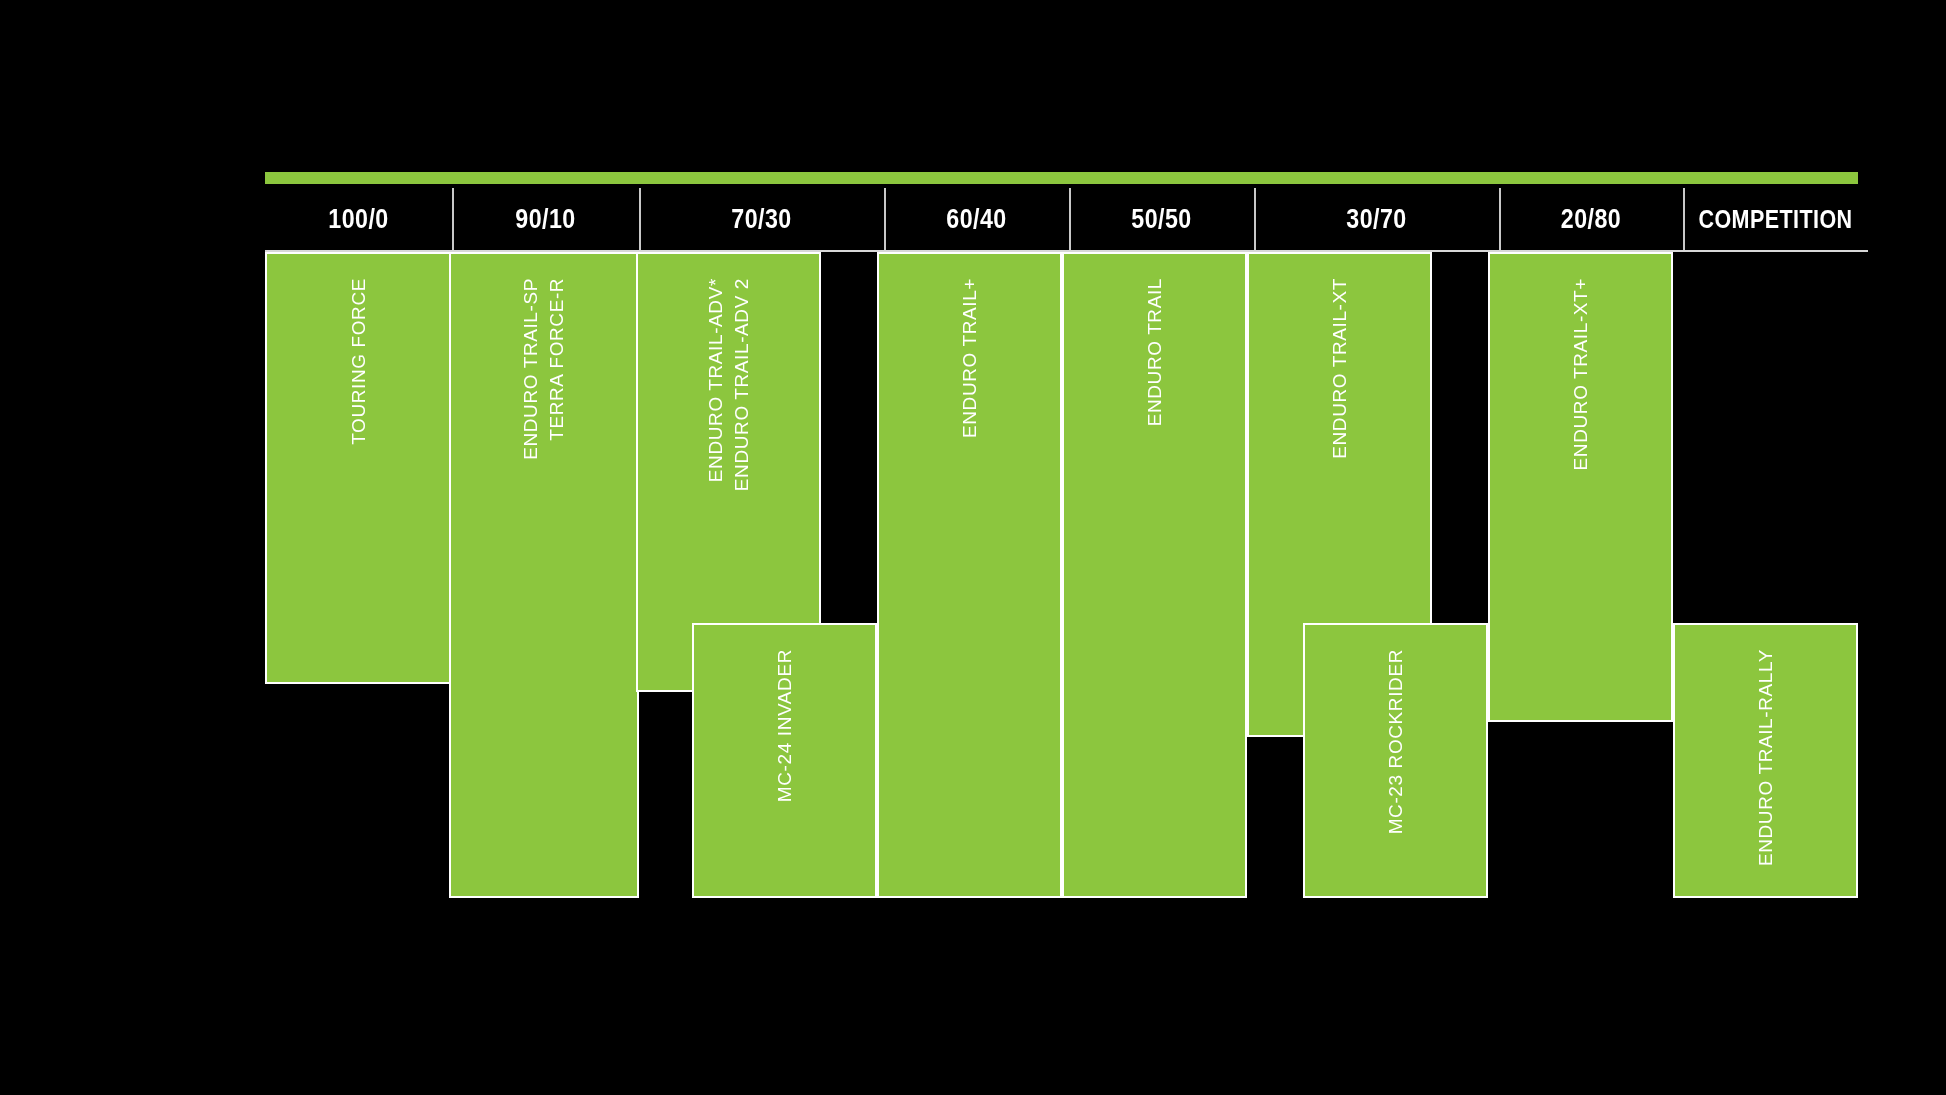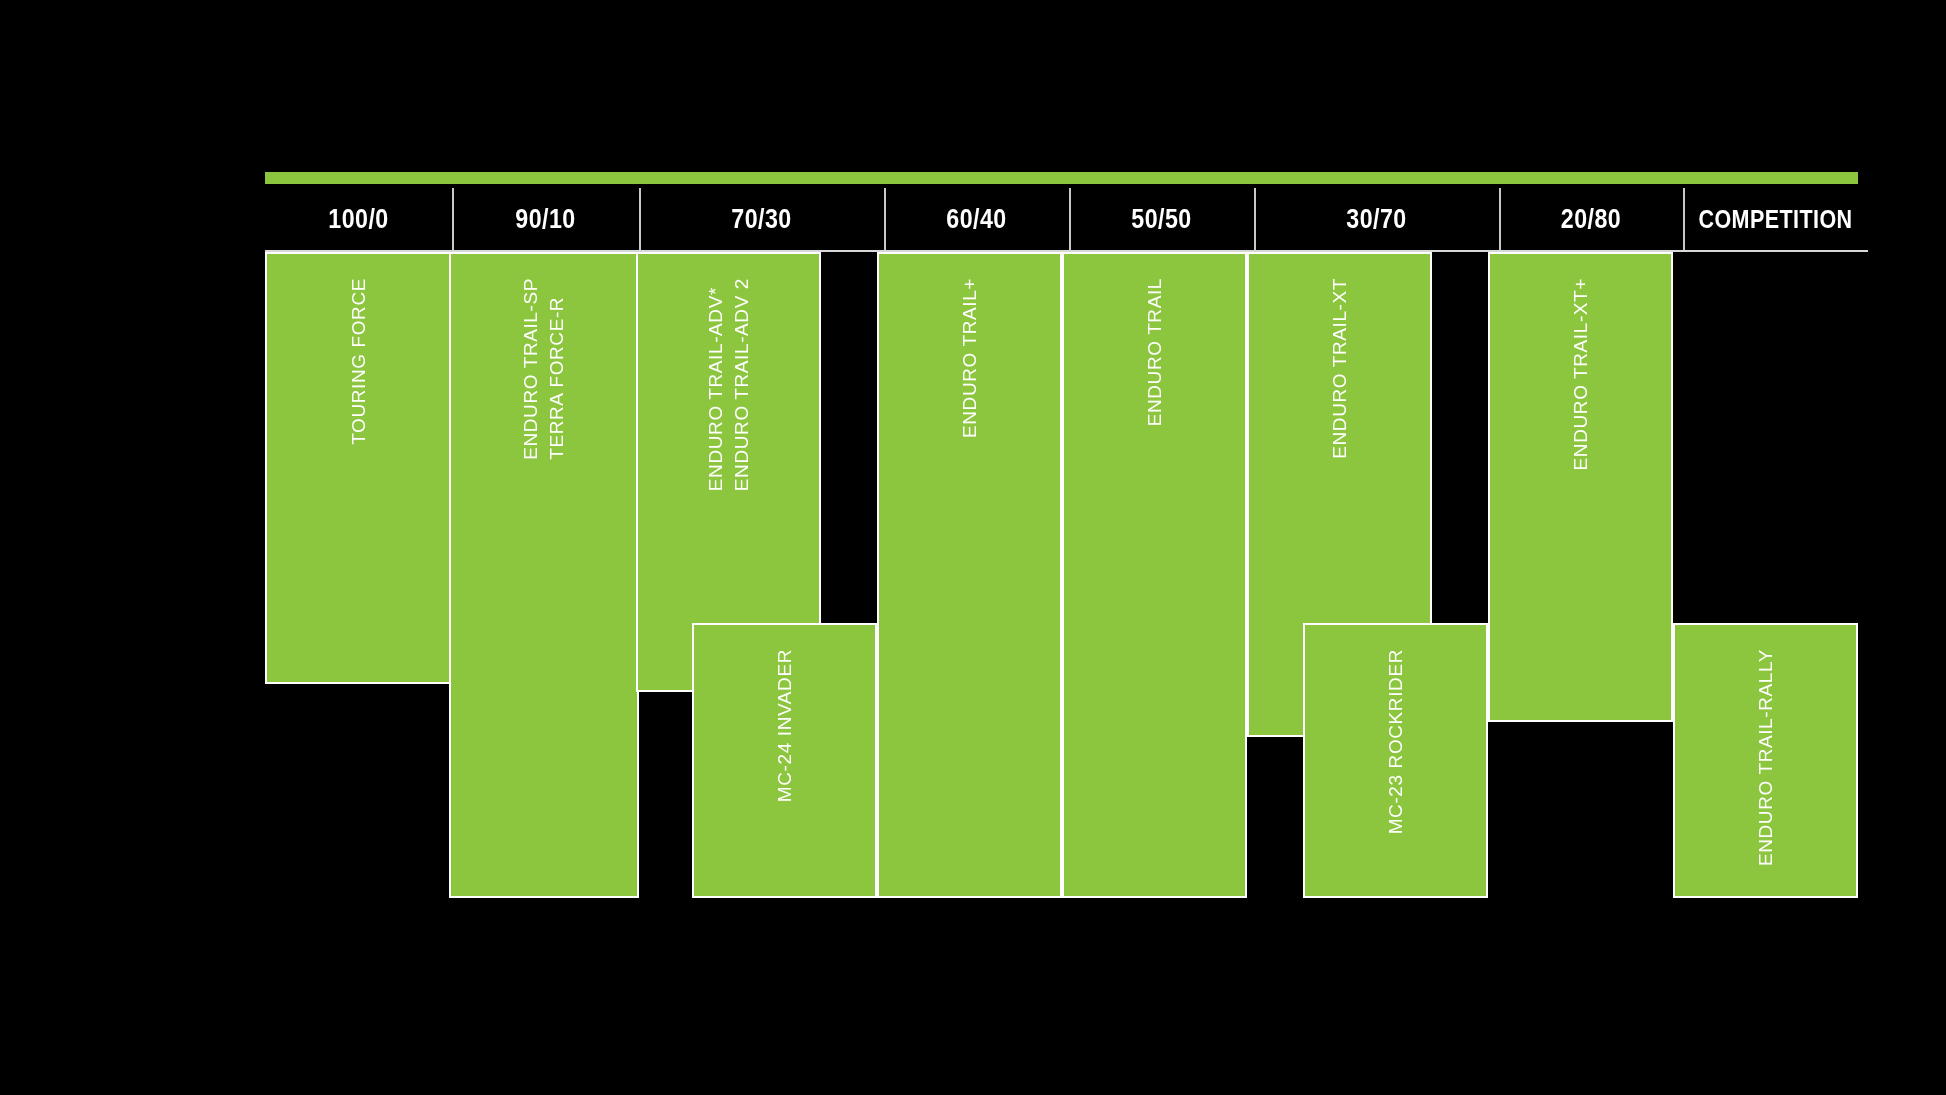--- a/index.html
+++ b/index.html
@@ -1,21 +1,21 @@
 <!DOCTYPE html>
 <html><head>
 <meta charset="utf-8">
 <style>
   html,body{margin:0;padding:0;background:#000;}
   body{
     width:1946px;height:1095px;overflow:hidden;
     font-family:"Liberation Sans","DejaVu Sans",sans-serif;
     background:#000;color:#fff;
   }
-  #chart-root{position:relative;width:1946px;height:1007px;background:#000;}
+  #chart-root{position:relative;width:1946px;height:1007px;background:#000;text-align:right;}
 
   
   .top-rule{
     position:absolute;background:#8CC63E;
   }
 
   
   .header-band{position:absolute;}
   .header-cell{
     position:absolute;top:0;height:100%;

